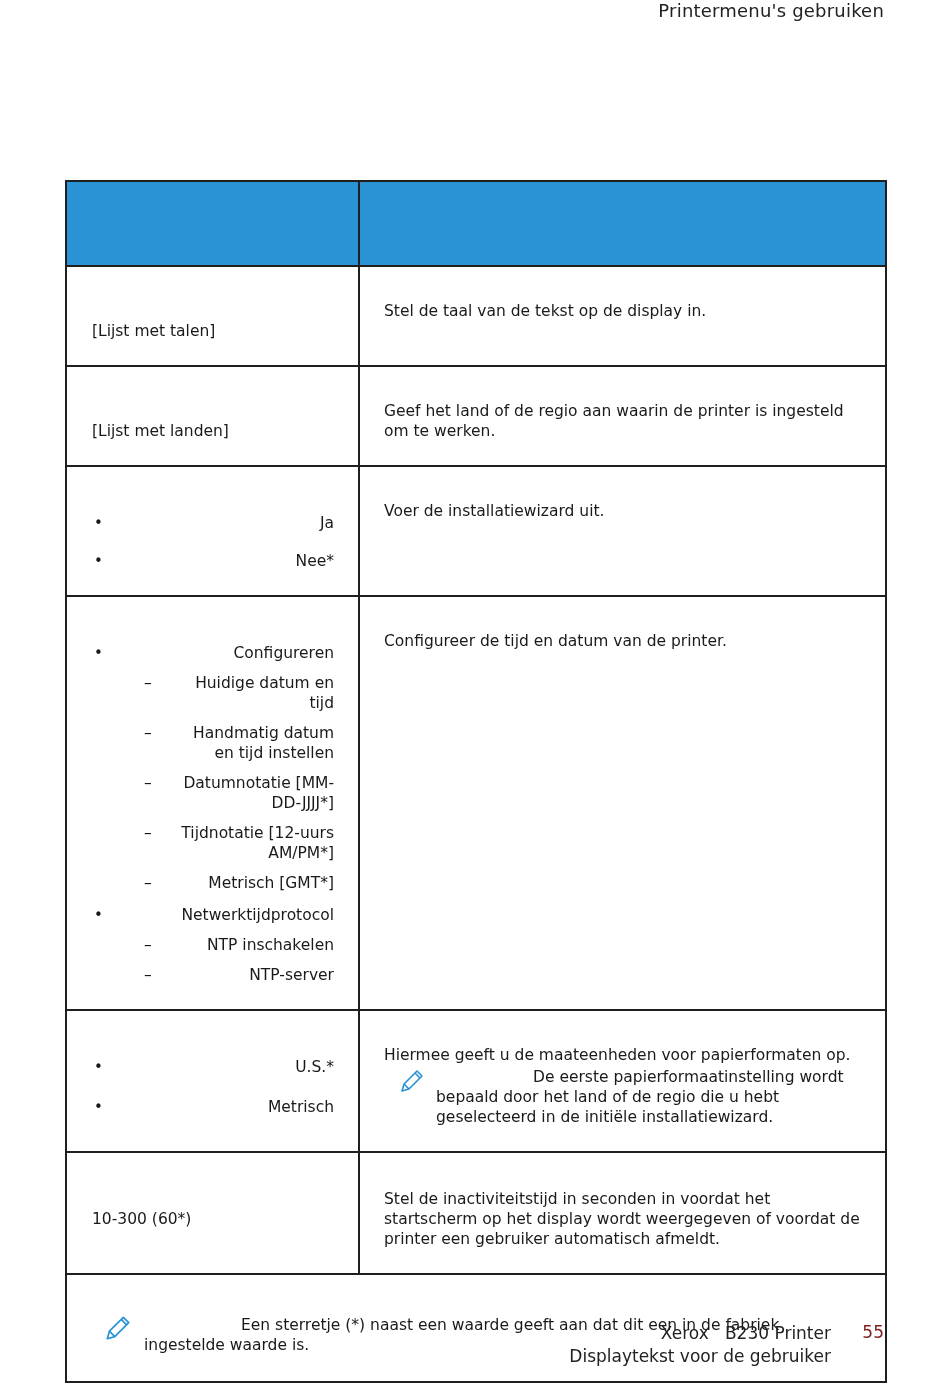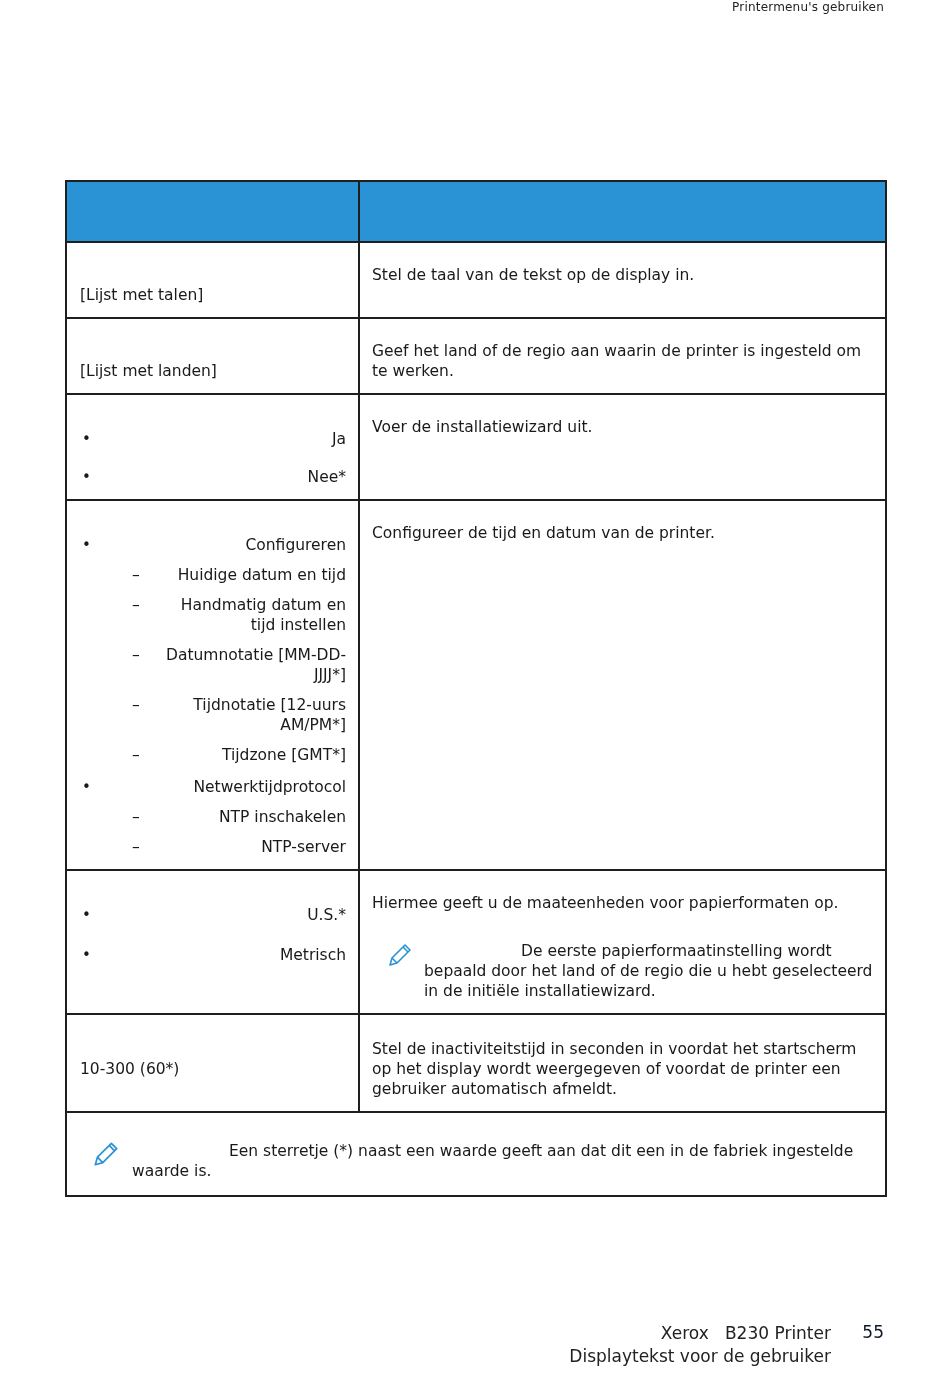--- a/index.html
+++ b/index.html
@@ -2,61 +2,61 @@
 <html><head>
 <meta charset="utf-8">
 <style>
   html, body { margin: 0; padding: 0; background: #ffffff; }
   body {
     width: 950px; height: 1397px; position: relative; overflow: hidden;
     font-family: "DejaVu Sans", sans-serif; color: #1a1a1a;
   }
   .running-header {
     position: absolute; top: 0; right: 66px;
-    font-size: 12px; letter-spacing: 0.2px; color: #222;
+    font-size: 18px; letter-spacing: 0.2px; color: #222;
   }
   table.settings {
     position: absolute; left: 65px; top: 180px; width: 820px;
     border-collapse: collapse; table-layout: fixed;
     font-size: 15.5px; line-height: 20px;
   }
   table.settings td, table.settings th {
-    border: 2px solid #1f1f1f; vertical-align: top; padding: 4px;
+    border: 2px solid #1f1f1f; vertical-align: top; padding: 16px;
   }
   table.settings th { background: #2a93d5; height: 51px; }
   col.c1 { width: 293px; }
   col.c2 { width: 527px; }
   .cell-left { padding: 8px 8px 8px 9px; position: relative; }
   .cell-right { padding: 18px 8px 8px 8px; }
   .left-plain { padding-top: 38px; }
   ul.opts { list-style: none; margin: 0; padding: 0; text-align: right; }
   ul.opts li { position: relative; padding-left: 26px; }
   ul.opts li::before {
     content: "\2022"; position: absolute; left: 2px; top: 0; font-size: 15px;
   }
   ul.sub { list-style: none; margin: 0; padding: 0; }
   ul.sub li { position: relative; padding-left: 57px; margin-top: 10px; }
   ul.sub li::before { content: none; }
   ul.sub li .dash { position: absolute; left: 26px; top: 0; }
   .top-item { margin-top: 12px; }
   .top-item:first-child { margin-top: 0; }
   .note {
-    position: relative; margin-top: 28px; padding-left: 52px; text-indent: 97px;
+    position: relative; margin-top: 2px; padding-left: 52px; text-indent: 97px;
   }
   .note .pencil { position: absolute; left: 14px; top: 0; width: 28px; height: 28px; text-indent: 0; }
   .footer-note {
     position: relative; padding: 24px 10px 10px 61px; text-indent: 97px;
   }
   .footer-note .pencil { position: absolute; left: 20px; top: 22px; width: 30px; height: 30px; text-indent: 0; }
   .page-footer {
     position: absolute; top: 1322px; right: 119px; text-align: right;
     font-size: 17px; line-height: 23px; color: #222;
   }
   .page-number {
-    position: absolute; top: 1322px; right: 66px; font-size: 17px; color: #0f172a;
+    position: absolute; top: 1322px; right: 66px; font-size: 17px; color: #7f1d1d;
   }
 </style>
 </head>
 <body>
 
 <div class="running-header">Printermenu's gebruiken</div>
 
 <table class="settings">
   <colgroup>
       <col class="c1">
@@ -107,21 +107,21 @@
       <td>
         <div class="cell-left" style="padding-top:30px">
           <ul class="opts">
             <li class="top-item">
               <span>Configureren</span>
               <ul class="sub">
                 <li><span class="dash">–</span><span>Huidige datum en tijd</span></li>
                 <li><span class="dash">–</span><span>Handmatig datum en tijd instellen</span></li>
                 <li><span class="dash">–</span><span>Datumnotatie [MM-DD-JJJJ*]</span></li>
                 <li><span class="dash">–</span><span>Tijdnotatie [12-uurs AM/PM*]</span></li>
-                <li><span class="dash">–</span><span>Tijdzone [GMT*]</span></li>
+                <li><span class="dash">–</span><span>Metrisch [GMT*]</span></li>
               </ul>
             </li>
             <li class="top-item">
               <span>Netwerktijdprotocol</span>
               <ul class="sub">
                 <li><span class="dash">–</span><span>NTP inschakelen</span></li>
                 <li><span class="dash">–</span><span>NTP-server</span></li>
               </ul>
             </li>
           </ul>

